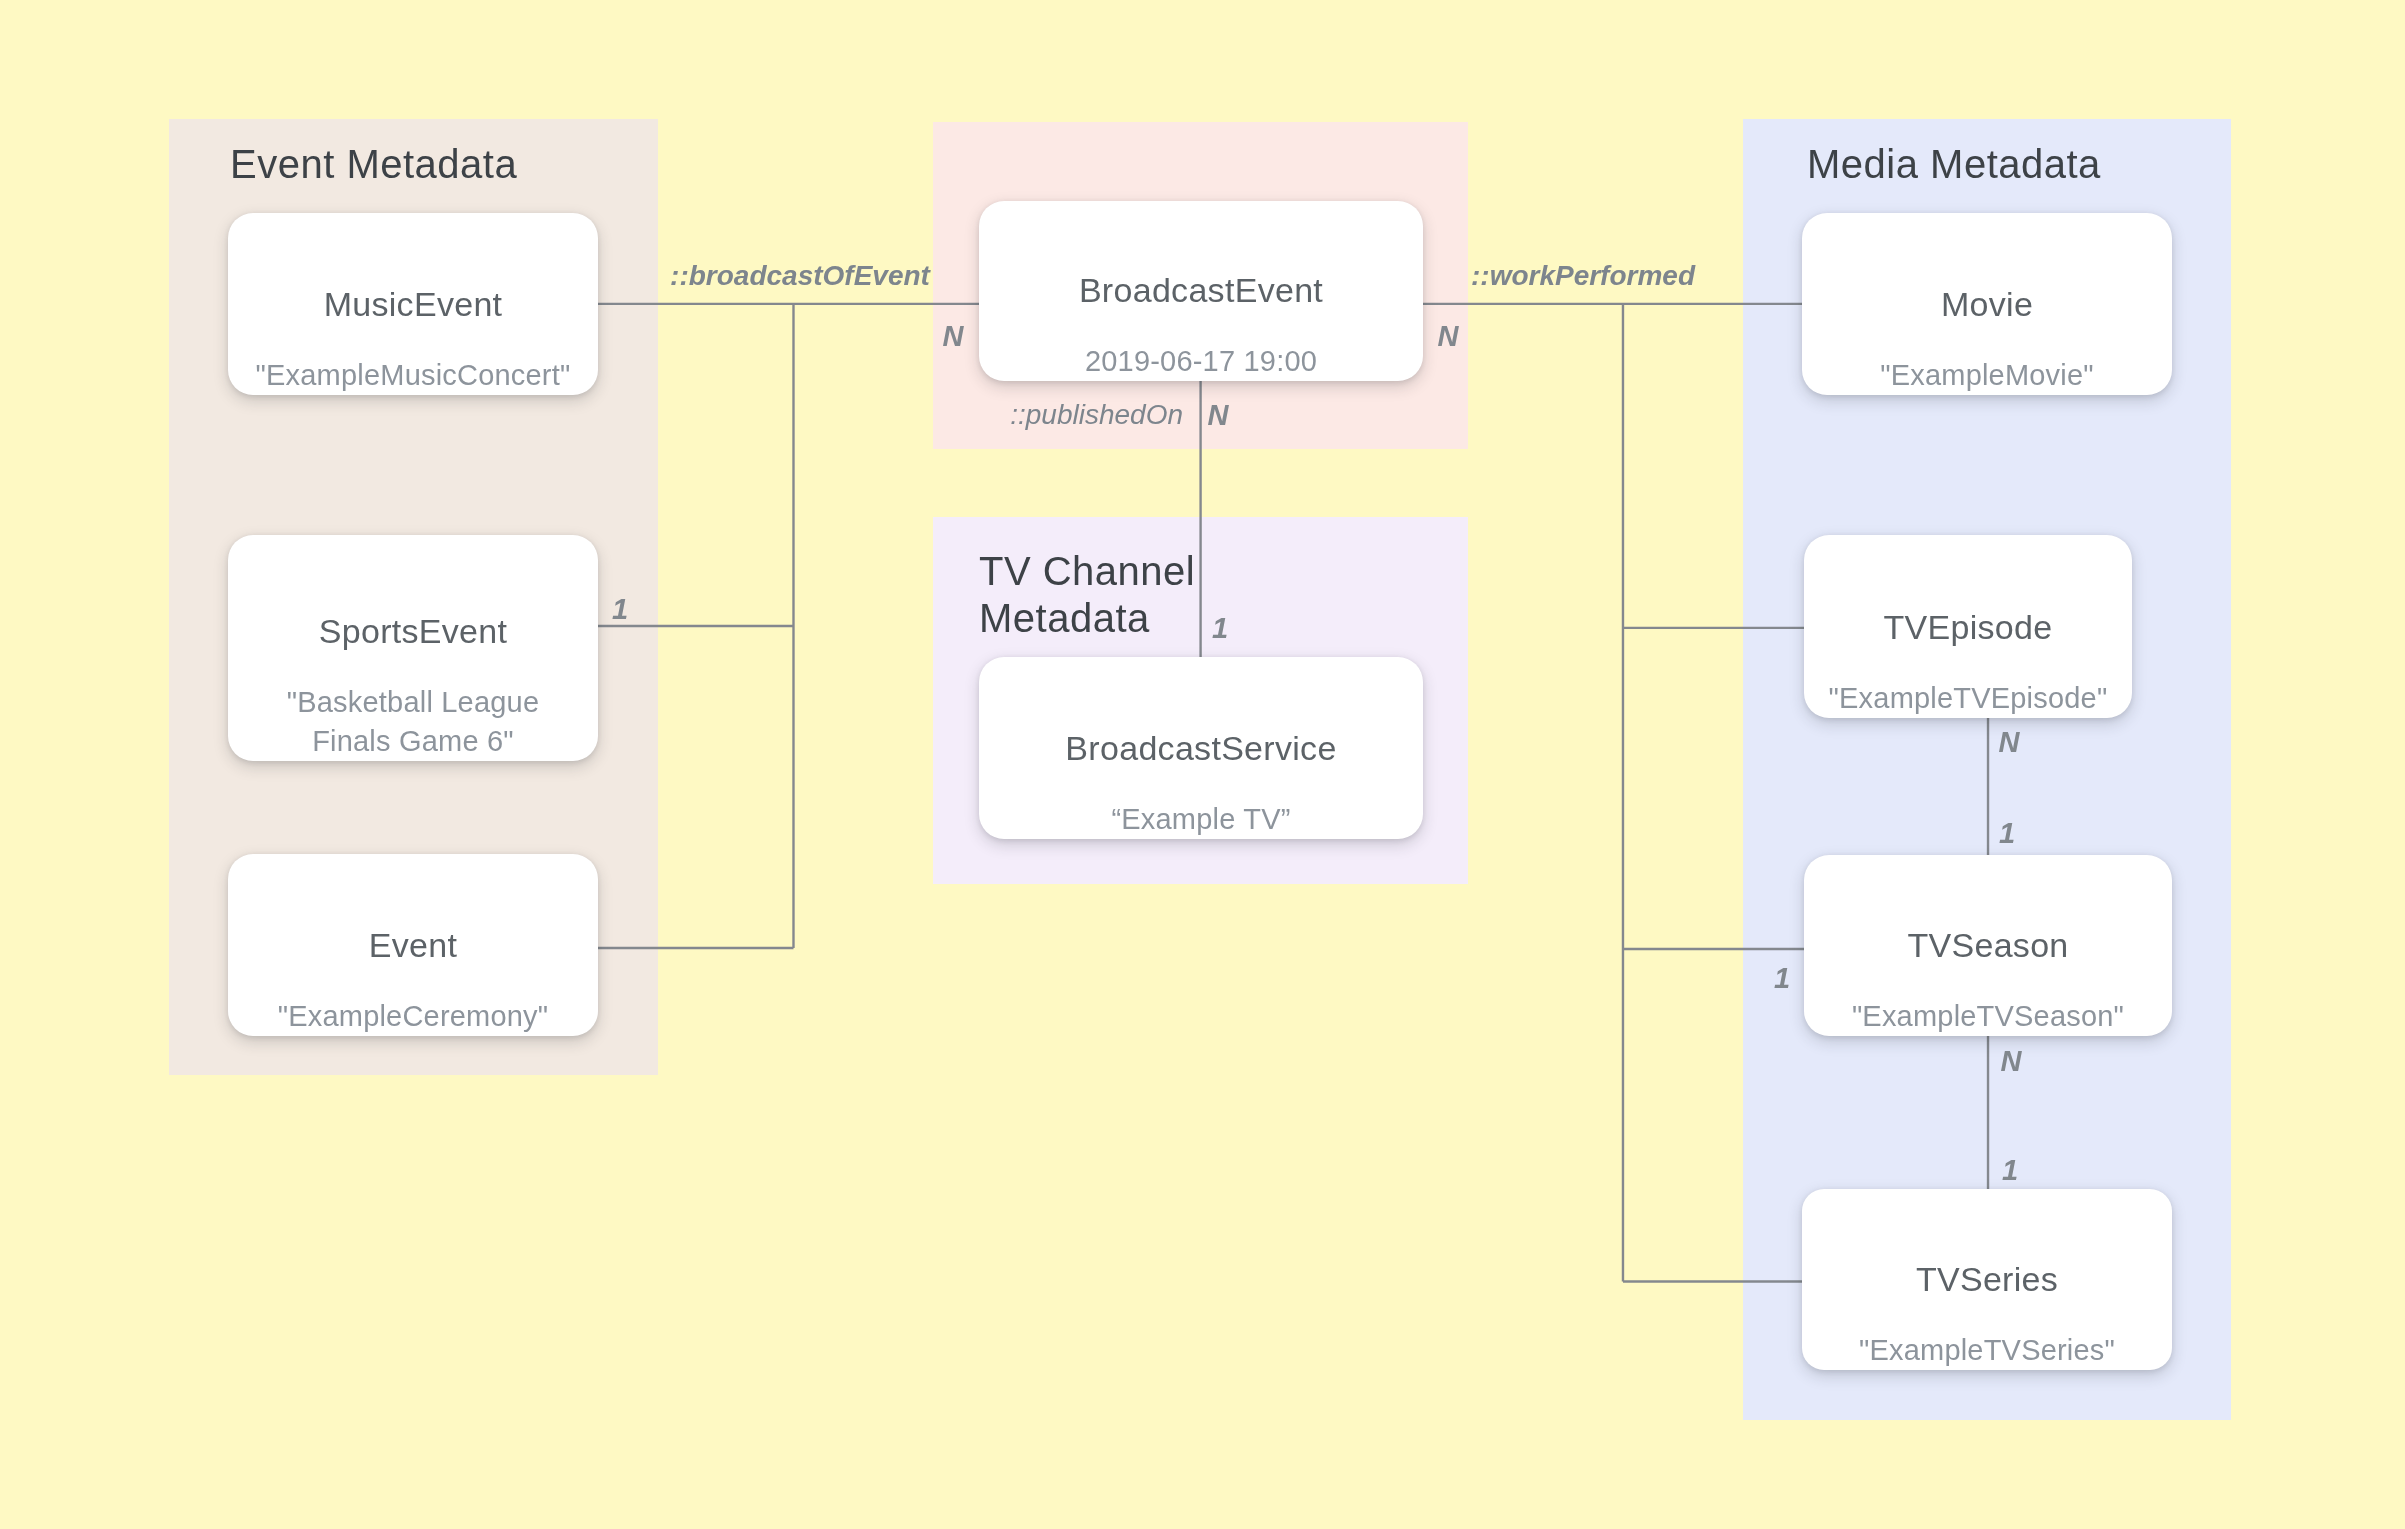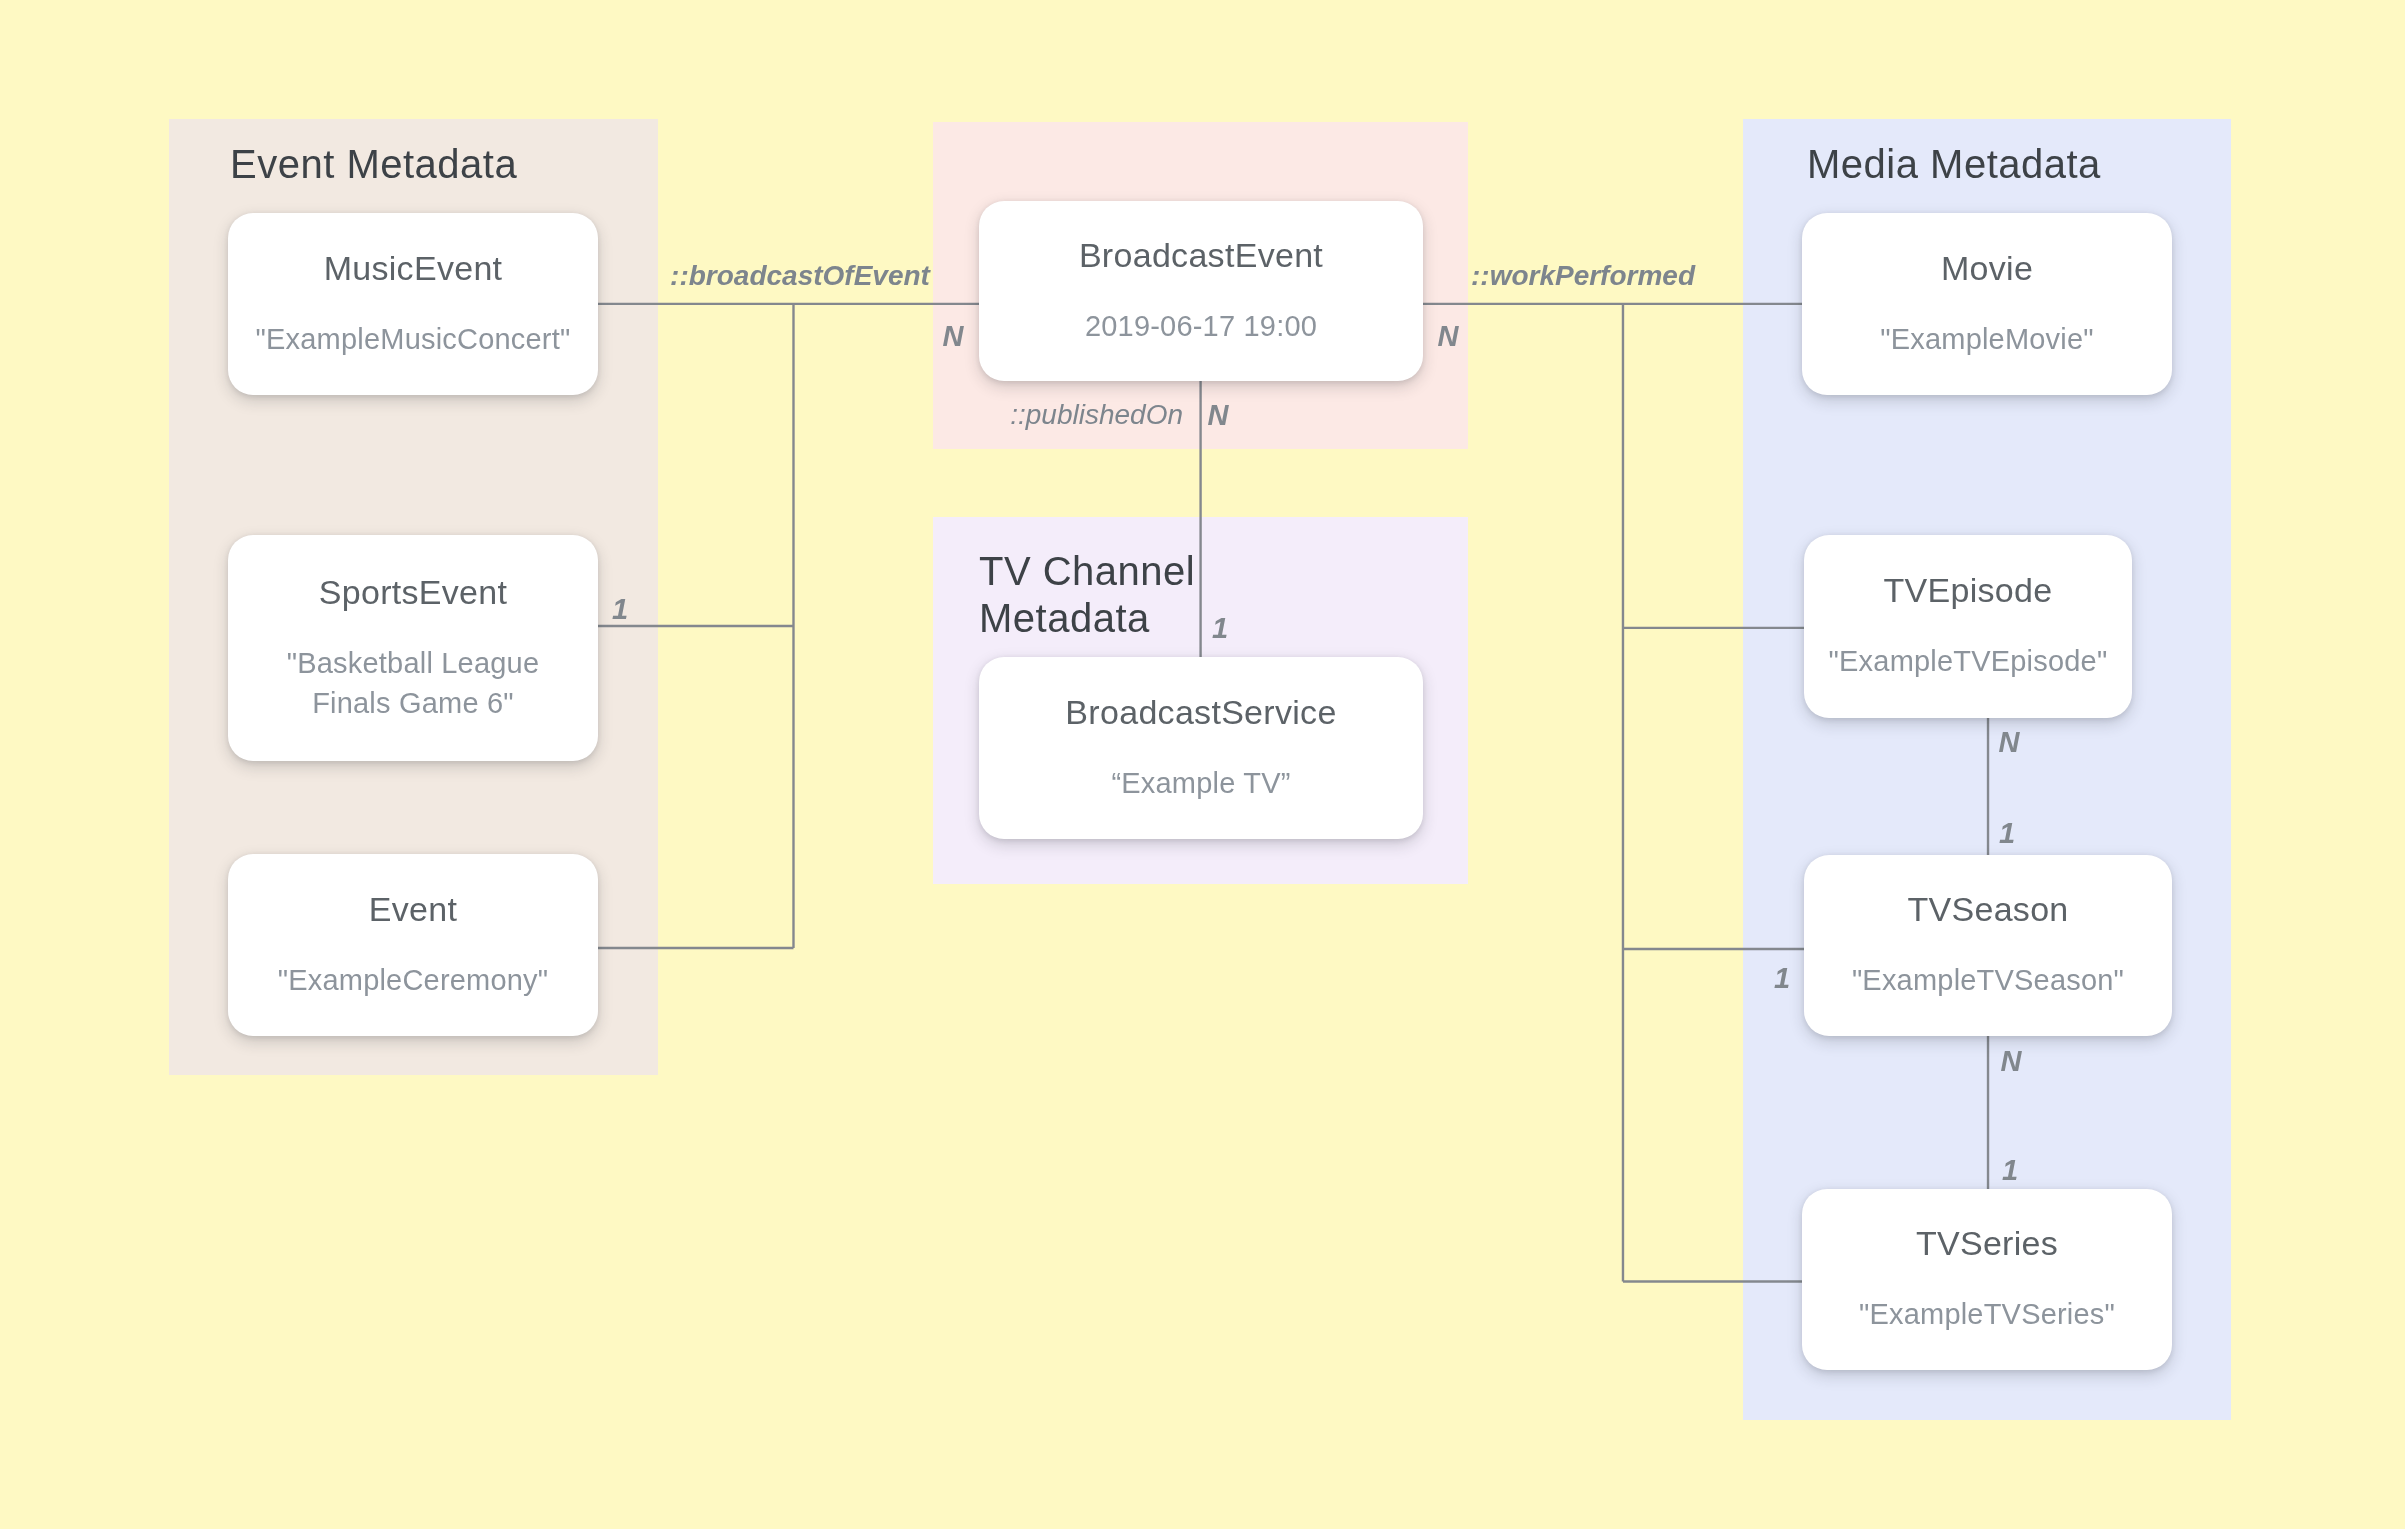--- a/index.html
+++ b/index.html
@@ -42,38 +42,38 @@
   
   .card {
     position: absolute;
     z-index: 3;
     background: #ffffff;
     border-radius: 25px;
     box-shadow: 0 5.7px 15.3px rgba(40, 44, 48, 0.18), 0 1.9px 4.8px rgba(40, 44, 48, 0.10);
     display: flex;
     flex-direction: column;
     align-items: center;
-    justify-content: center;
+    justify-content: flex-end;
     gap: 32px;
     text-align: center;
     padding: 0 23px;
     box-sizing: border-box;
   }
   .card-title    { font-size: 34px; color: #5c6267; letter-spacing: 0.3px; }
   .card-subtitle { font-size: 29px; color: #8d949c; line-height: 1.35; letter-spacing: 0.2px; }
 
   .c-music    { left: 228px;  top: 213px;  width: 370px; height: 182px; }
   .c-sports   { left: 228px;  top: 535px;  width: 370px; height: 226px; }
   .c-eventc   { left: 228px;  top: 854px;  width: 370px; height: 182px; }
   .c-bevent   { left: 979px; top: 201px;  width: 444px; height: 180px; }
   .c-bservice { left: 979px; top: 657px;  width: 444px; height: 182px; }
   .c-movie    { left: 1802px; top: 213px;  width: 370px; height: 182px; }
   .c-episode  { left: 1804px; top: 535px;  width: 328px; height: 183px; }
   .c-season   { left: 1804px; top: 855px;  width: 368px; height: 181px; }
-  .c-series   { left: 1802px; top: 1189px; width: 370px; height: 181px; }
+  .c-series   { left: 1802px; top: 1189px; width: 370px; height: 181px; border-radius: 22px; }
 
   
   .edge-label {
     position: absolute;
     z-index: 4;
     font-size: 28px;
     font-style: italic;
     font-weight: 700;
     color: #7d858d;
     transform: translate(-50%, -50%);

